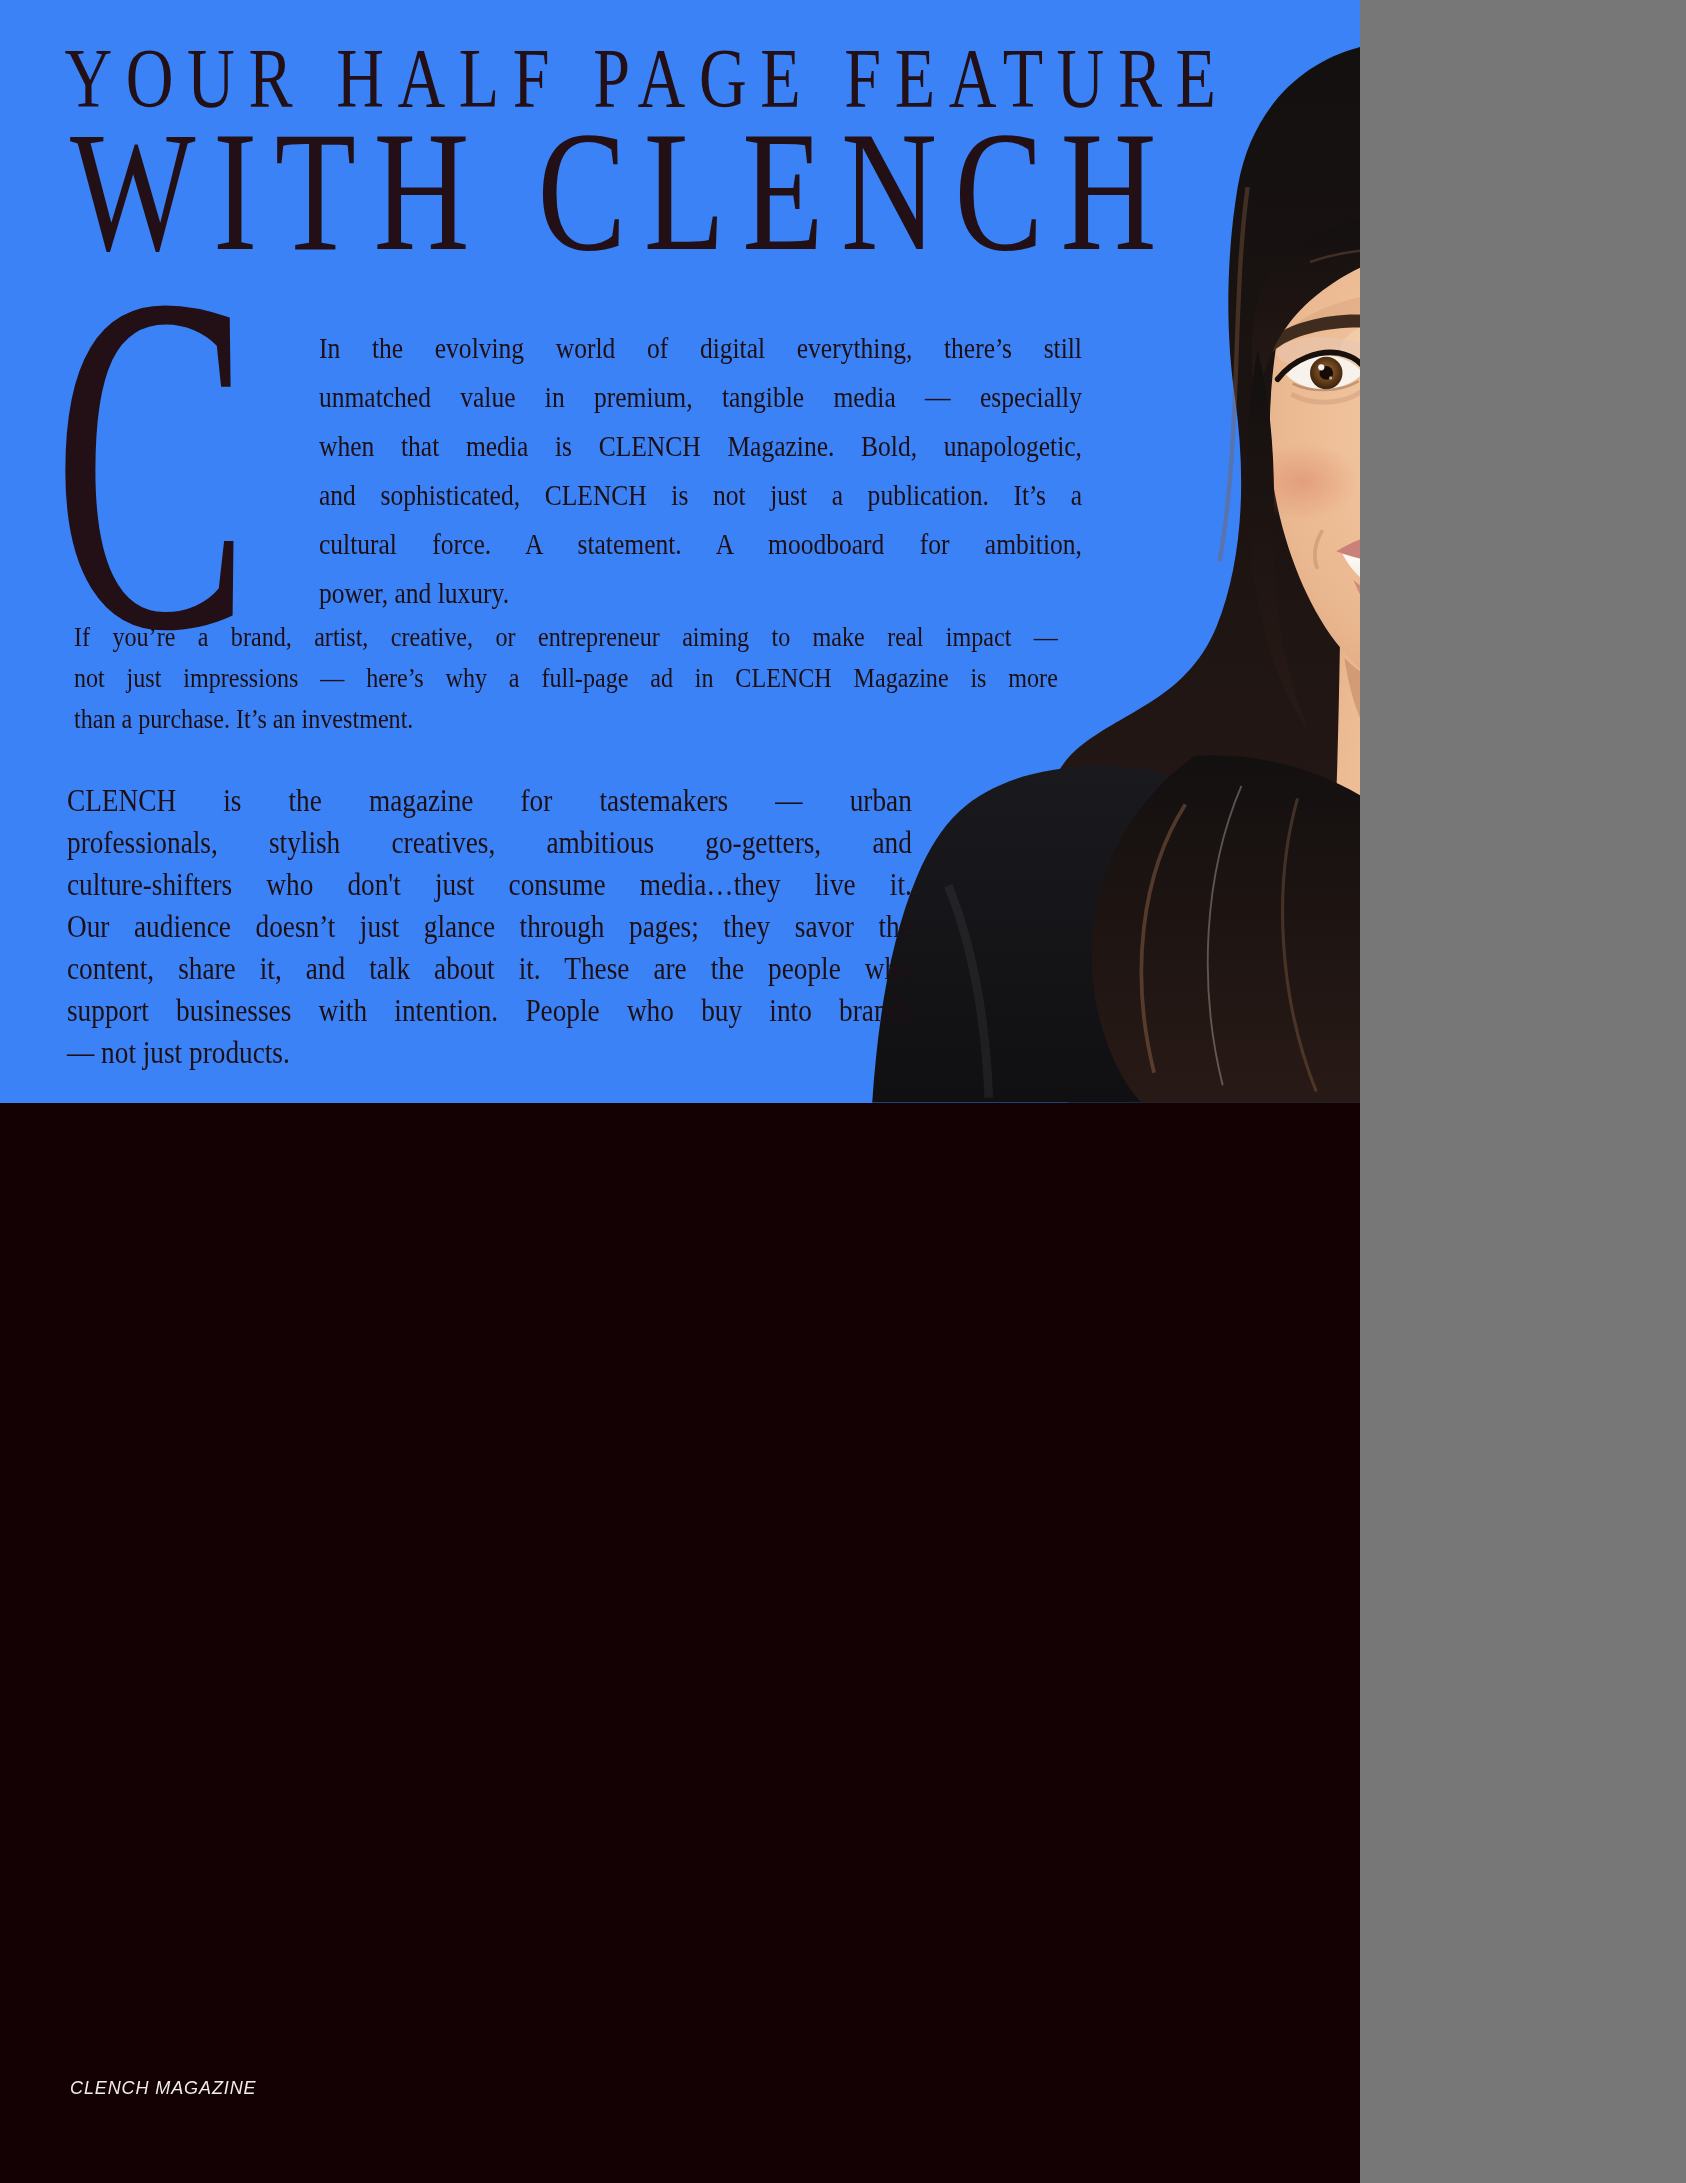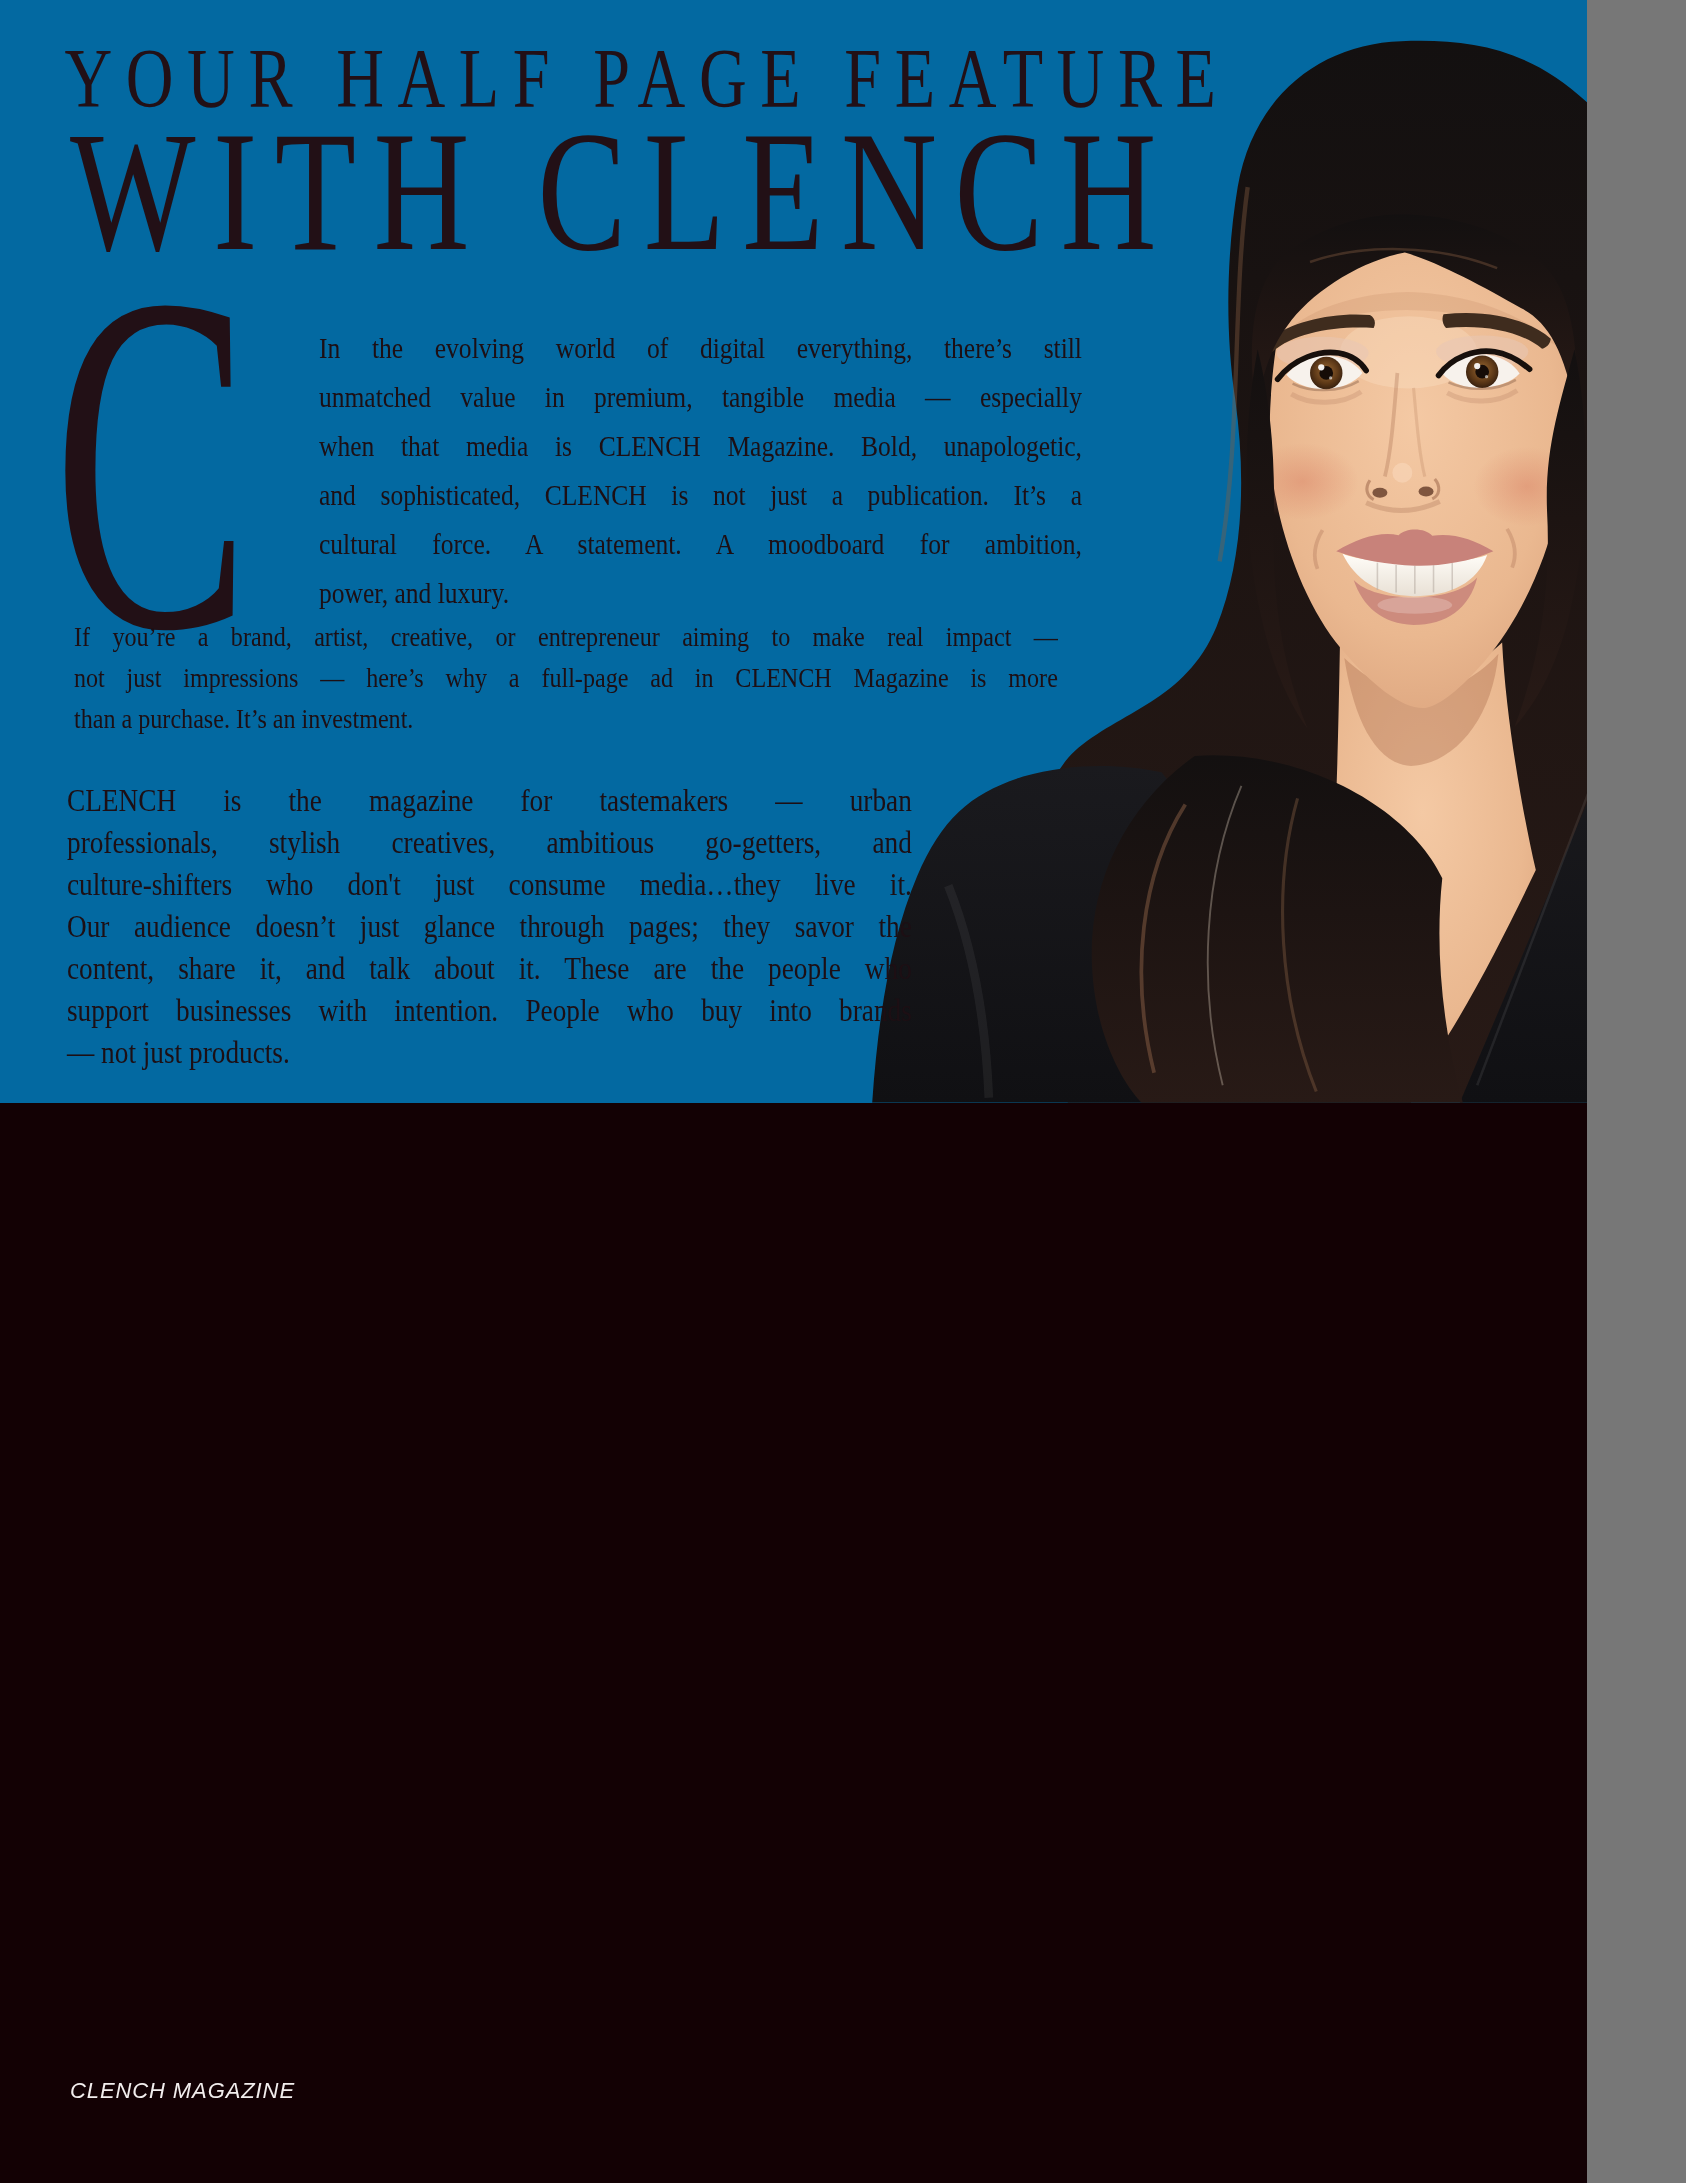--- a/index.html
+++ b/index.html
@@ -1,17 +1,17 @@
 <!DOCTYPE html>
 <html style="font-size:10px"><head>
 <meta charset="utf-8">
 <style>
   html,body{margin:0;padding:0;background:#777;}
   .page{
-    position:relative;width:1587px;height:2183px;background:#0369a1;
+    position:relative;width:1360px;height:2183px;background:#3b82f6;
     overflow:hidden;font-family:"Liberation Serif",serif;
     -webkit-font-smoothing:antialiased;
   }
   .art{position:absolute;left:0;top:0;width:1687px;height:2183px;pointer-events:none;}
   .panel{position:absolute;left:0;top:1103px;width:1687px;height:1080px;background:#130104;}
   .para{
     position:absolute;color:#1d0f14;transform-origin:0 0;transform:scaleX(0.88);
   }
   .para .line{
     text-align:justify;text-align-last:justify;white-space:nowrap;
@@ -19,21 +19,21 @@
   .para .line.last{text-align-last:left;}
   .p1{left:319px;top:324px;width:867px;font-size:29px;}
   .p1 .line{height:49px;line-height:49px;}
   .p2{left:74px;top:617px;width:1118px;font-size:27.4px;}
   .p2 .line{height:41px;line-height:41px;}
   .p3{left:67px;top:780px;width:960px;font-size:31px;}
   .p3 .line{height:42px;line-height:42px;}
   .footer-brand{
     position:absolute;left:70px;top:2078px;
     font-family:"Liberation Sans",sans-serif;font-style:italic;
-    font-size:22px;letter-spacing:0.9px;color:#f2eded;
+    font-size:18px;letter-spacing:0.9px;color:#f2eded;
   }
   svg text{font-family:"Liberation Serif",serif;}
 </style>
 </head>
 <body>
 
 <div class="page">
 
   <div class="panel"></div>
 

